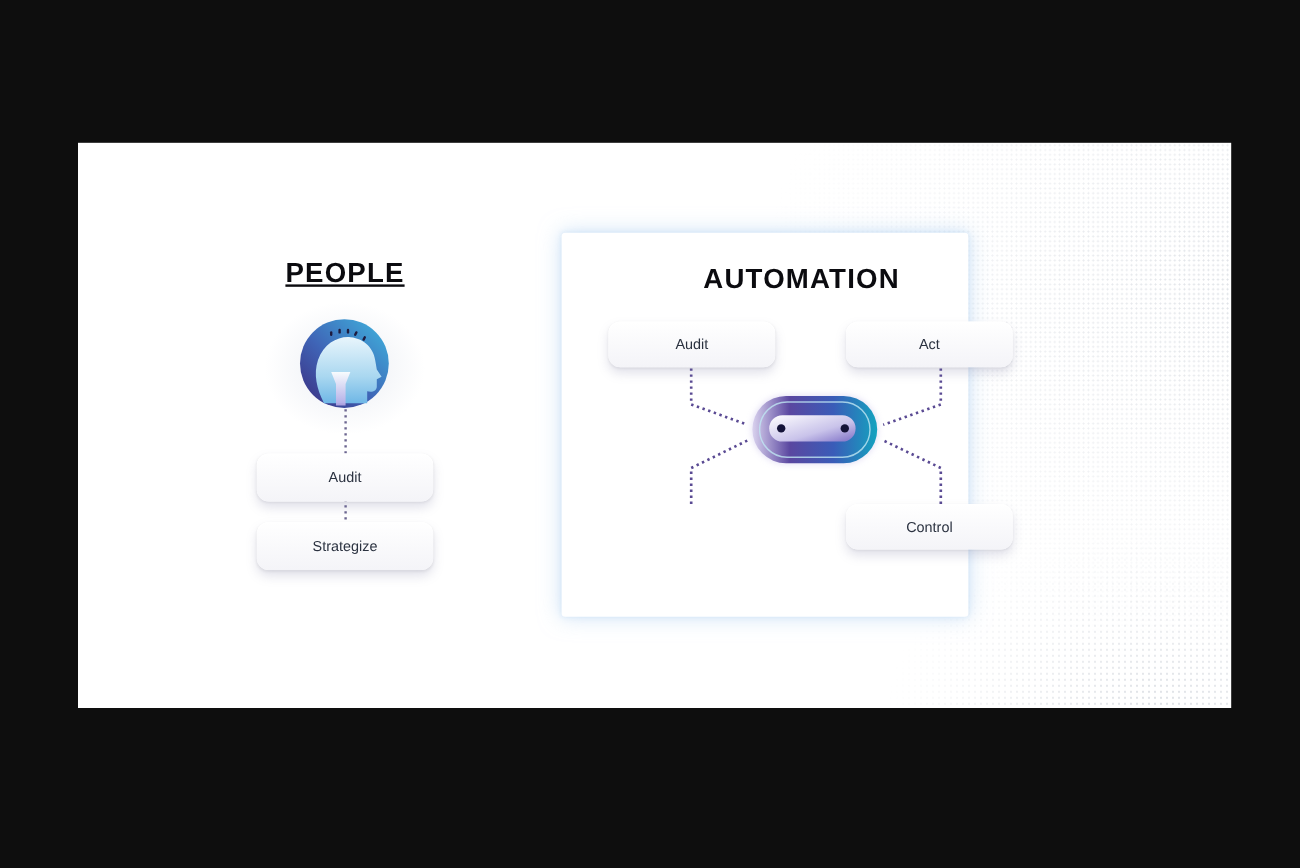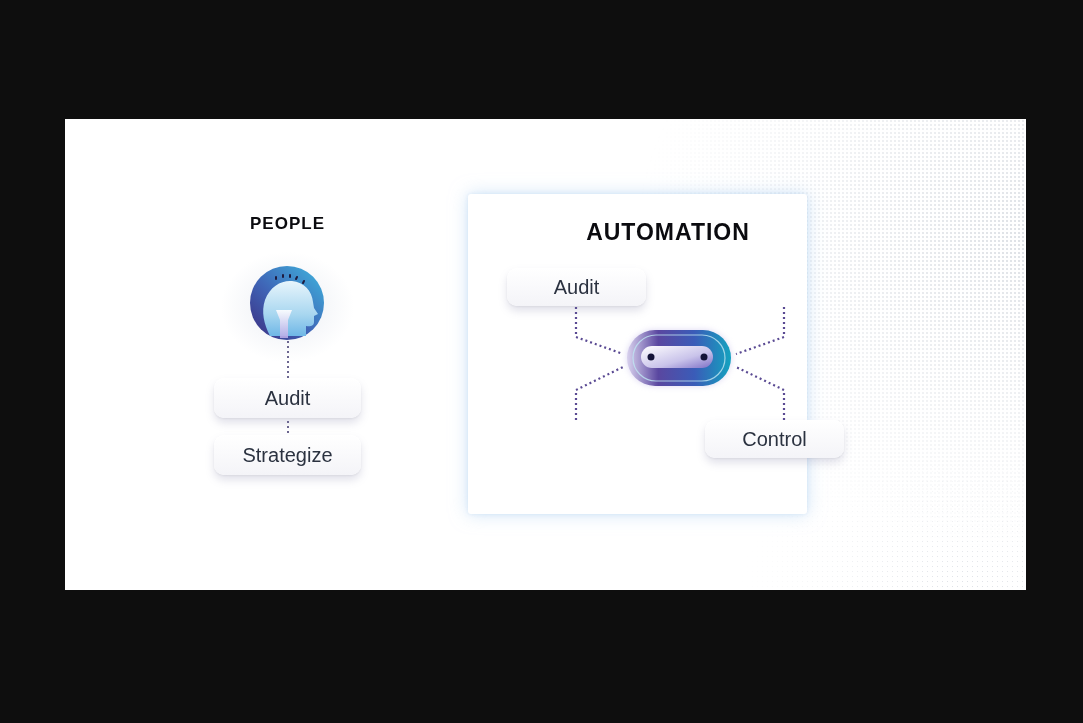--- a/index.html
+++ b/index.html
@@ -22,33 +22,33 @@
     position:absolute; inset:0;
     background-image: radial-gradient(circle, rgba(150,160,175,0.35) 0.7px, transparent 1px);
     background-size: 5px 5px;
     -webkit-mask-image: radial-gradient(ellipse 300px 200px at 900px 470px, rgba(0,0,0,0.9), transparent 75%);
     mask-image: radial-gradient(ellipse 300px 200px at 900px 470px, rgba(0,0,0,0.9), transparent 75%);
   }
   .section-title {
     position:absolute; font-weight:700; color:#0b0b0f; letter-spacing:1px;
     text-align:center; margin:0;
   }
-  .people-title { left:150px; top:95px; width:145px; font-size:17px; }
+  .people-title { left:150px; top:95px; width:145px; font-size:23px;text-decoration:underline; }
   .head-glow {
     position:absolute; left:150px; top:128px; width:145px; height:120px;
     background: radial-gradient(ellipse at center, rgba(220,225,235,0.6), transparent 65%);
   }
   .head-icon { position:absolute; left:183px; top:145px; width:78px; height:78px; }
 
   .pill {
     position:absolute; height:38px; border-radius:10px;
     background: linear-gradient(180deg,#ffffff 0%,#f4f4f8 100%);
     box-shadow: 0 5px 9px rgba(120,120,160,0.22), 0 1px 2px rgba(0,0,0,0.06), inset 0 1px 0 #fff;
     display:flex; align-items:center; justify-content:center;
-    color:#2b3240; font-size:20px; cursor:pointer;
+    color:#2b3240; font-size:12px; cursor:pointer;
   }
   .ideate { left:149px; top:259px; width:147px; height:40px; }
   .strategize { left:149px; top:316px; width:147px; height:40px;justify-content:center; }
 
   .auto-card {
     position:absolute; left:403px; top:75px; width:339px; height:320px;
     background:#ffffff; border-radius:3px;
     box-shadow: 0 0 18px rgba(170,205,240,0.55), 0 0 4px rgba(180,210,240,0.4);
   }
   .auto-title { left:0; top:25px; width:400px; font-size:23px; }
@@ -119,20 +119,23 @@
         <polyline points="108,113 108,143 155,160"></polyline>
         <polyline points="316,113 316,143 268,160"></polyline>
         <polyline points="108,226 108,196 155,173"></polyline>
         <polyline points="316,226 316,196 268,173"></polyline>
       </g>
     </svg>
 
     <div class="pill audit">
       <span>Audit</span>
     </div>
+    <div class="pill act">
+      <span>Act</span>
+    </div>
     <div class="pill secure">
       <span>Control</span>
     </div>
 
     <svg class="robot" viewBox="0 0 120 72">
       <defs>
         <linearGradient id="rbody" x1="0" y1="0" x2="1" y2="0">
           <stop offset="0" stop-color="#d9d2ee"></stop>
           <stop offset="0.3" stop-color="#5a47a0"></stop>
           <stop offset="0.65" stop-color="#3a5cb8"></stop>

